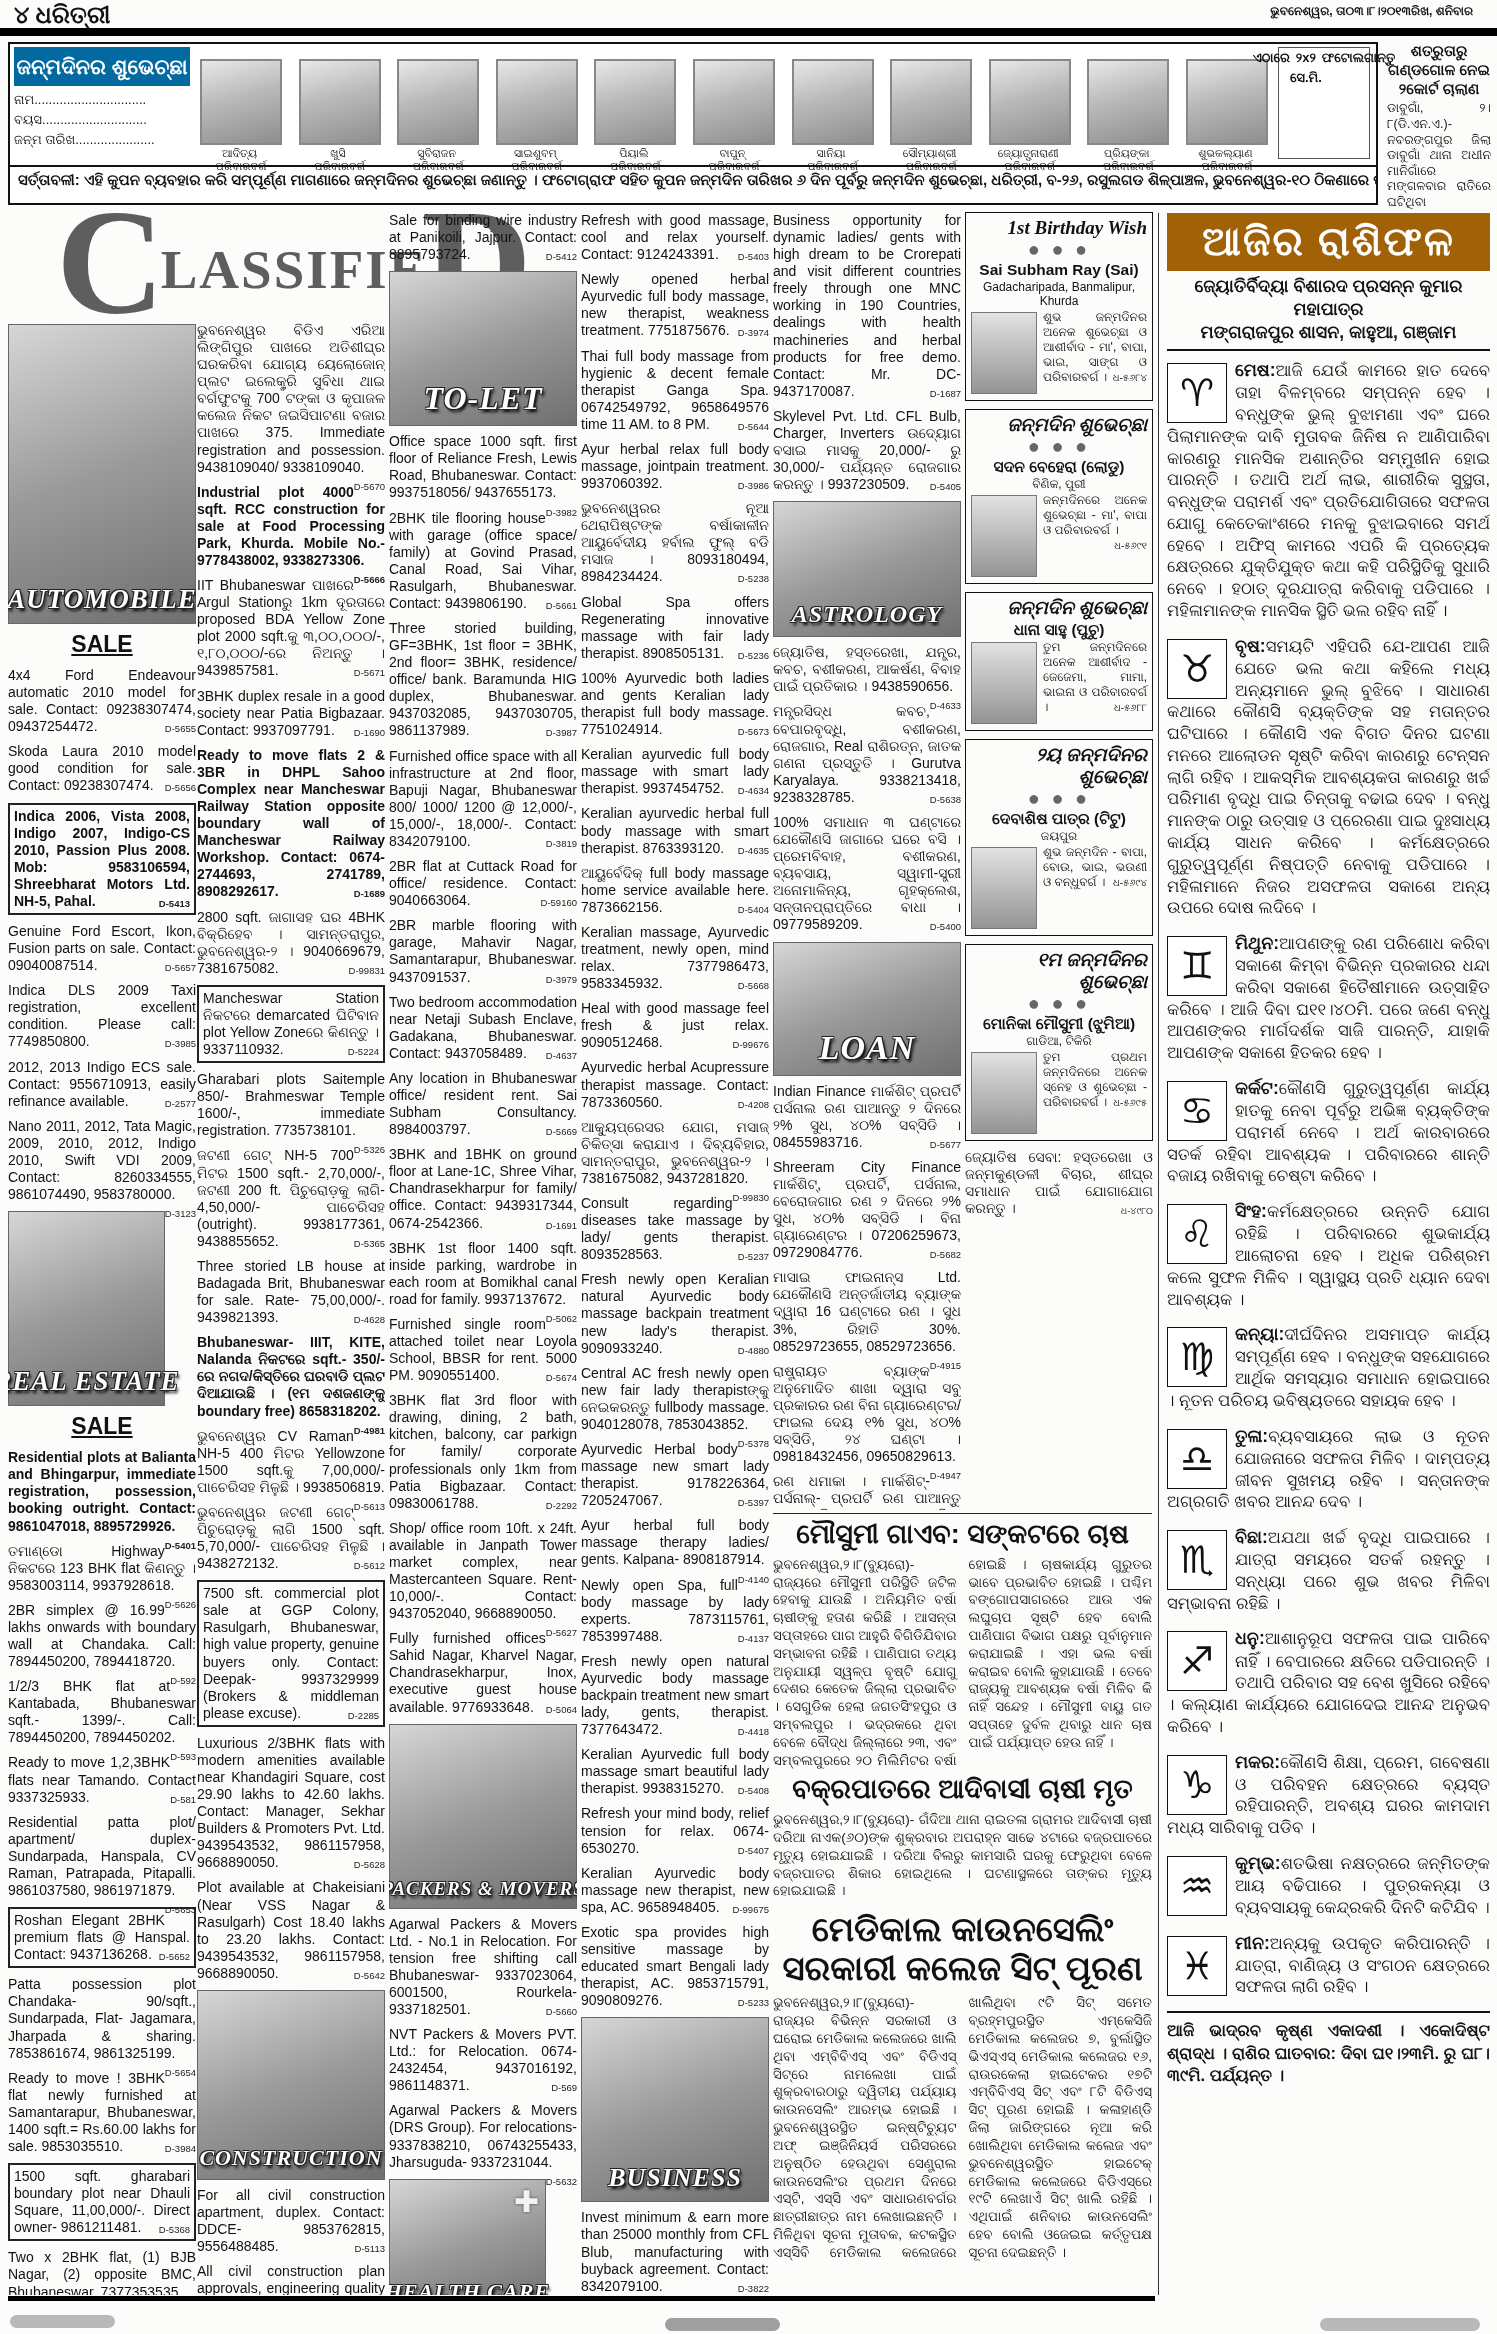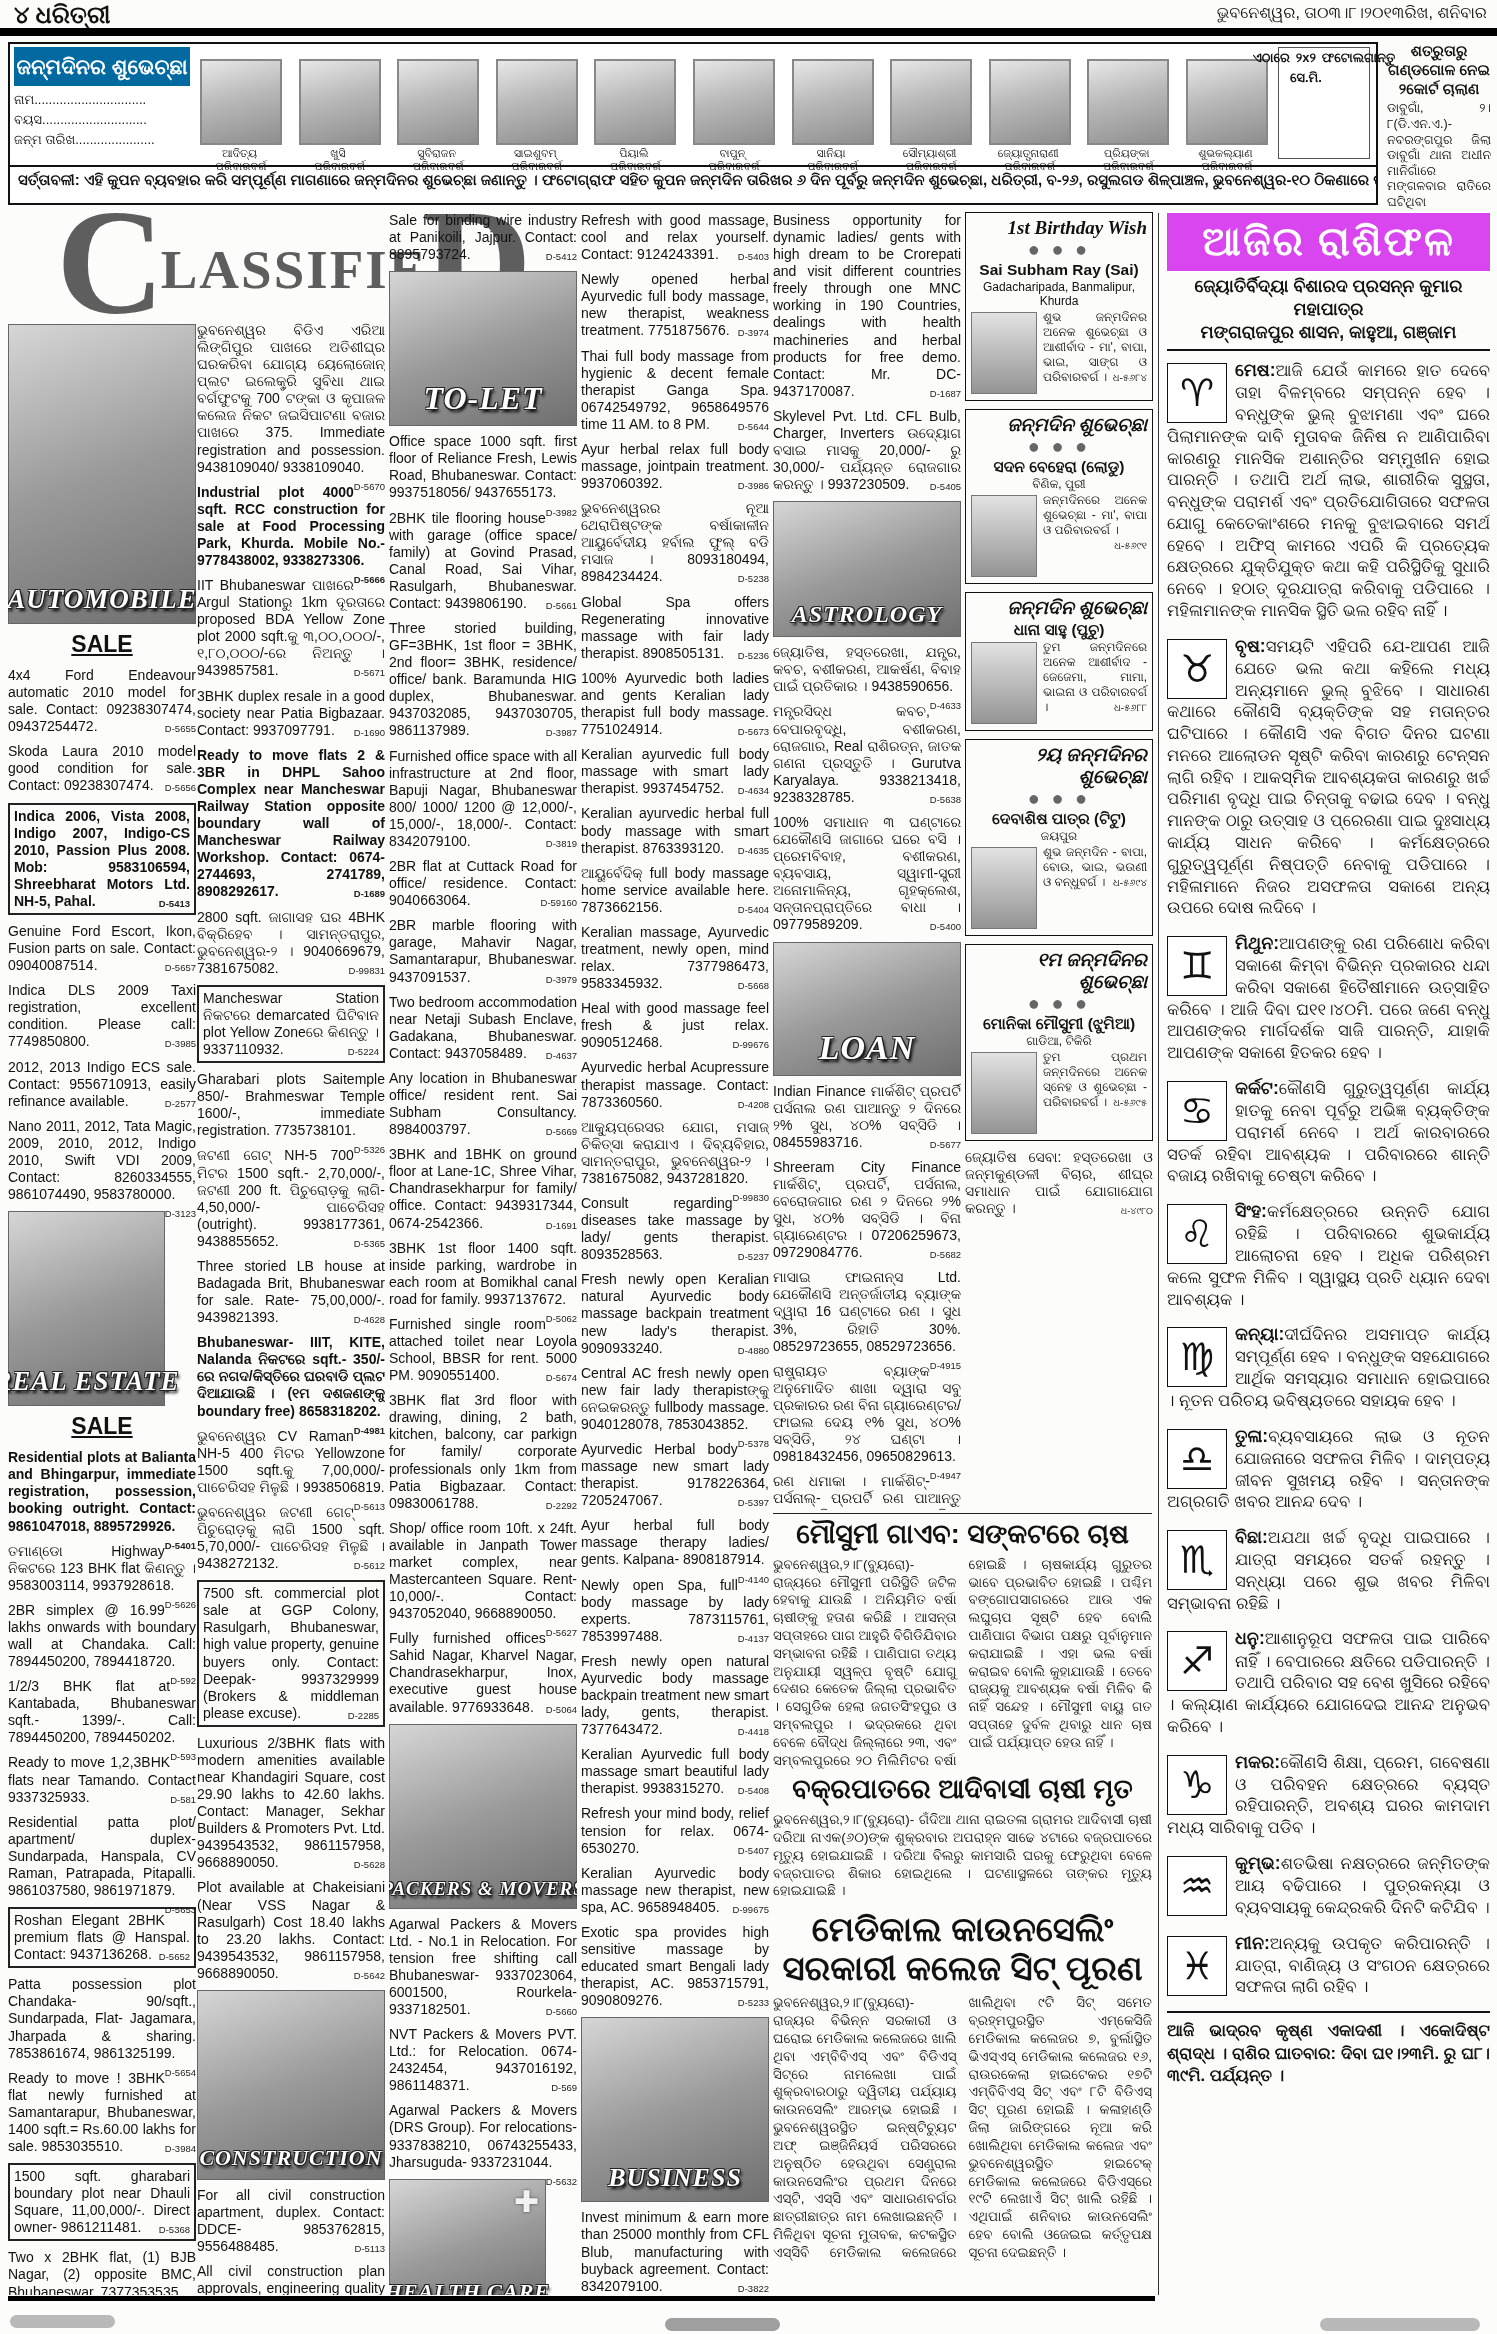--- a/index.html
+++ b/index.html
@@ -5,21 +5,21 @@
   html,body{margin:0;padding:0;}
   body{
     width:1497px;height:2334px;position:relative;overflow:hidden;
     background:#fcfcfa;color:#111;
     font-family:"Liberation Sans","DejaVu Sans",sans-serif;
     -webkit-font-smoothing:antialiased;
   }
   
   .masthead{position:absolute;left:0;top:0;width:1497px;height:28px;}
   .mh-left{position:absolute;left:14px;top:2px;font-family:"Liberation Serif","DejaVu Serif",serif;font-weight:bold;font-size:24px;}
-  .mh-right{position:absolute;right:10px;top:4px;font-weight:normal;font-size:16px;}
+  .mh-right{position:absolute;right:24px;top:4px;font-weight:bold;font-size:12px;}
   .mh-rule{position:absolute;left:0;top:28px;width:1497px;height:8px;background:#000;}
   
   .strip{position:absolute;left:8px;top:42px;width:1370px;height:163px;border:2px solid #111;background:#fff;box-sizing:border-box;}
   .strip-main{display:flex;align-items:flex-start;padding:3px 6px 0 4px;height:118px;}
   .strip-left{width:176px;flex:0 0 auto;}
   .strip-title{background:#0369a1;color:#fff;font-weight:bold;font-size:21px;text-align:center;padding:8px 2px;line-height:1.1;}
   .strip-fields{font-size:13px;line-height:1.55;margin-top:4px;white-space:nowrap;overflow:hidden;}
   .photos{flex:1 1 auto;display:flex;justify-content:space-between;padding:12px 10px;}
   .photo{width:82px;flex:0 0 auto;}
   .photo .img{height:86px;border:2px solid #888;box-sizing:border-box;background:linear-gradient(165deg,#e8e8e8 0%,#b9b9b9 45%,#8e8e8e 100%);}
@@ -60,21 +60,21 @@
   .wish .txt{font-size:12px;line-height:1.25;text-align:justify;}
   .wish .code{float:right;font-size:10px;margin-top:2px;}
   
   .midnews{position:absolute;left:773px;top:1513px;width:379px;height:780px;overflow:hidden;border-top:1.5px solid #222;padding-top:4px;box-sizing:border-box;}
   .mn-h{font-size:27px;font-weight:bold;text-align:center;line-height:1.1;margin:2px 0 6px;}
   .mn-big{font-size:34px;font-weight:bold;text-align:center;line-height:1.15;margin:10px 0 6px;}
   .mn-t{font-size:13.5px;line-height:1.32;text-align:justify;margin-bottom:6px;}
   .two{column-count:2;column-gap:12px;}
   
   .astro{position:absolute;left:1158px;top:213px;width:332px;height:2082px;overflow:hidden;border-left:1.5px solid #333;padding-left:8px;box-sizing:border-box;}
-  .astro-title{background:#d946ef;color:#fff;font-weight:bold;font-size:40px;text-align:center;padding:6px 0;letter-spacing:2px;}
+  .astro-title{background:#a16207;color:#fff;font-weight:bold;font-size:40px;text-align:center;padding:6px 0;letter-spacing:2px;}
   .astro-sub{border-bottom:2px solid #111;padding:4px 0 6px;font-weight:bold;font-size:17.5px;text-align:center;line-height:1.3;margin-bottom:8px;}
   .sign{font-size:16.5px;line-height:1.32;text-align:justify;margin-bottom:13px;overflow:hidden;}
   .sign .ic{float:left;width:58px;height:58px;border:1.5px solid #111;margin:4px 8px 2px 0;
     display:flex;align-items:center;justify-content:center;font-size:38px;background:#fff;}
   .sign b{font-size:17.5px;}
   .astro-foot{border-top:2px solid #111;padding-top:6px;font-size:16.5px;font-weight:bold;line-height:1.35;text-align:justify;}
   
   .bottom-rule{position:absolute;left:8px;top:2296px;width:1147px;height:5px;background:#000;}
   .scrollbit{position:absolute;height:13px;border-radius:7px;background:#b9b9b9;}
   .sb1{left:10px;top:2315px;width:105px;}

